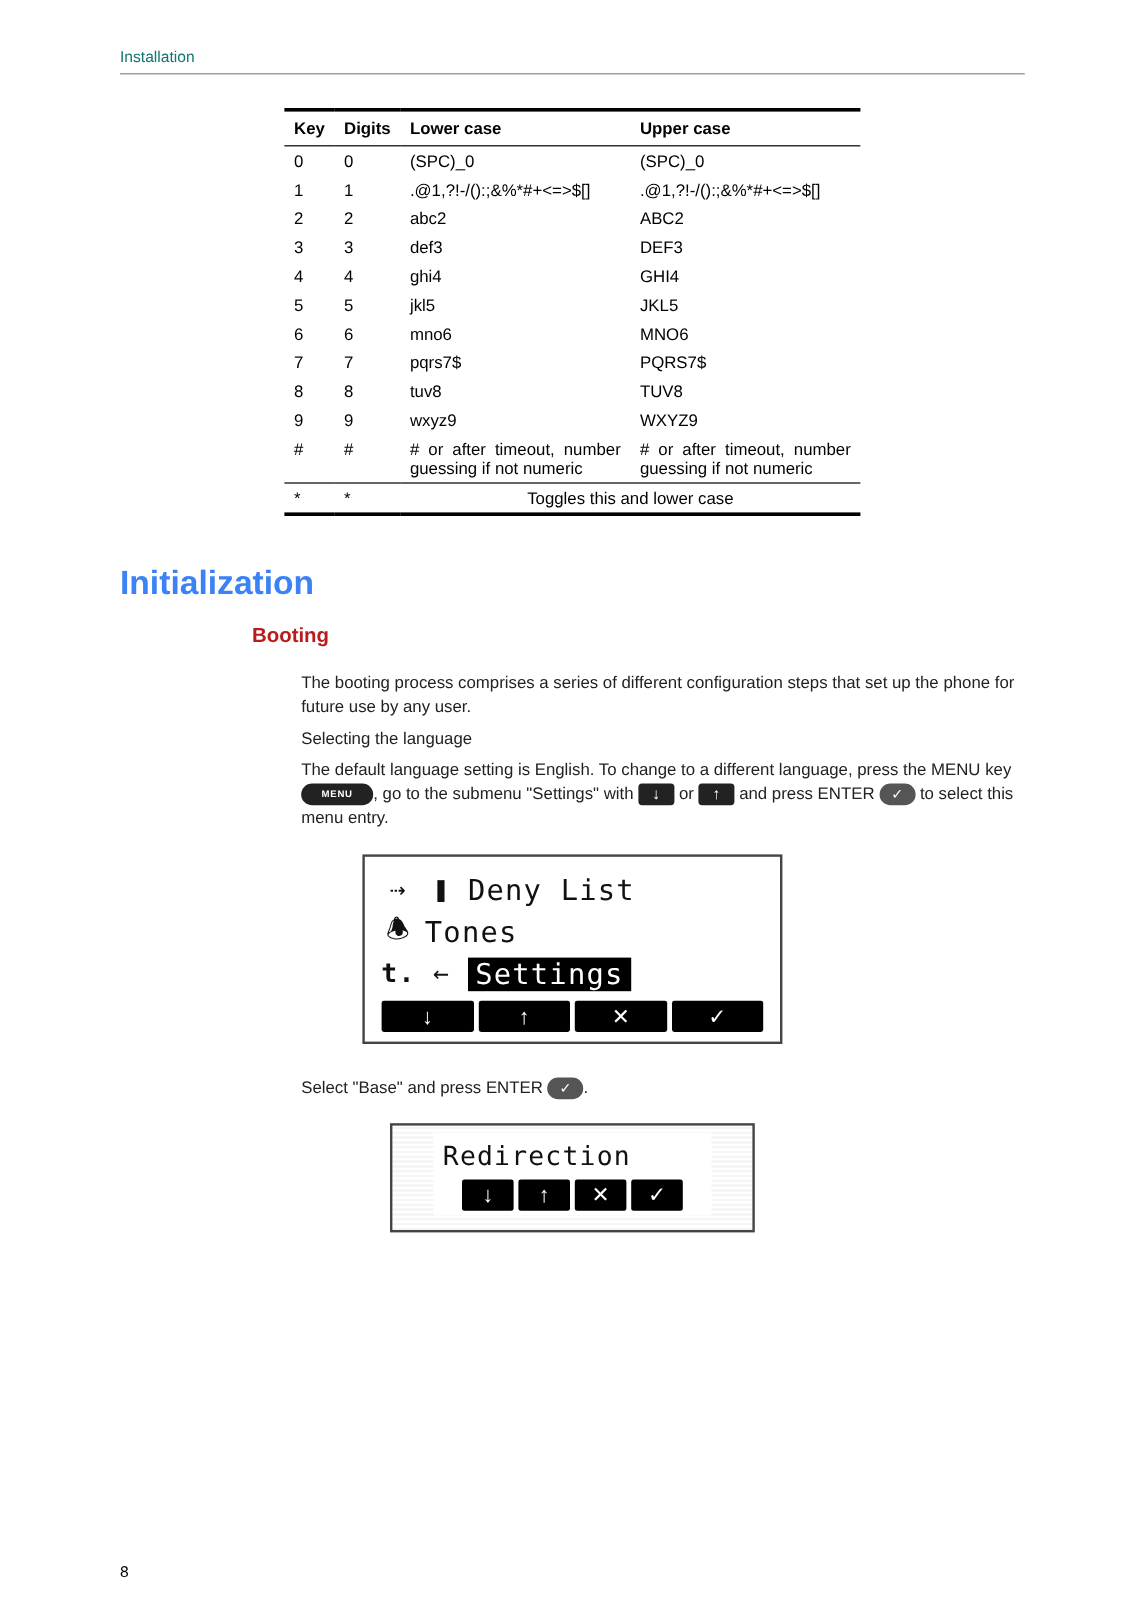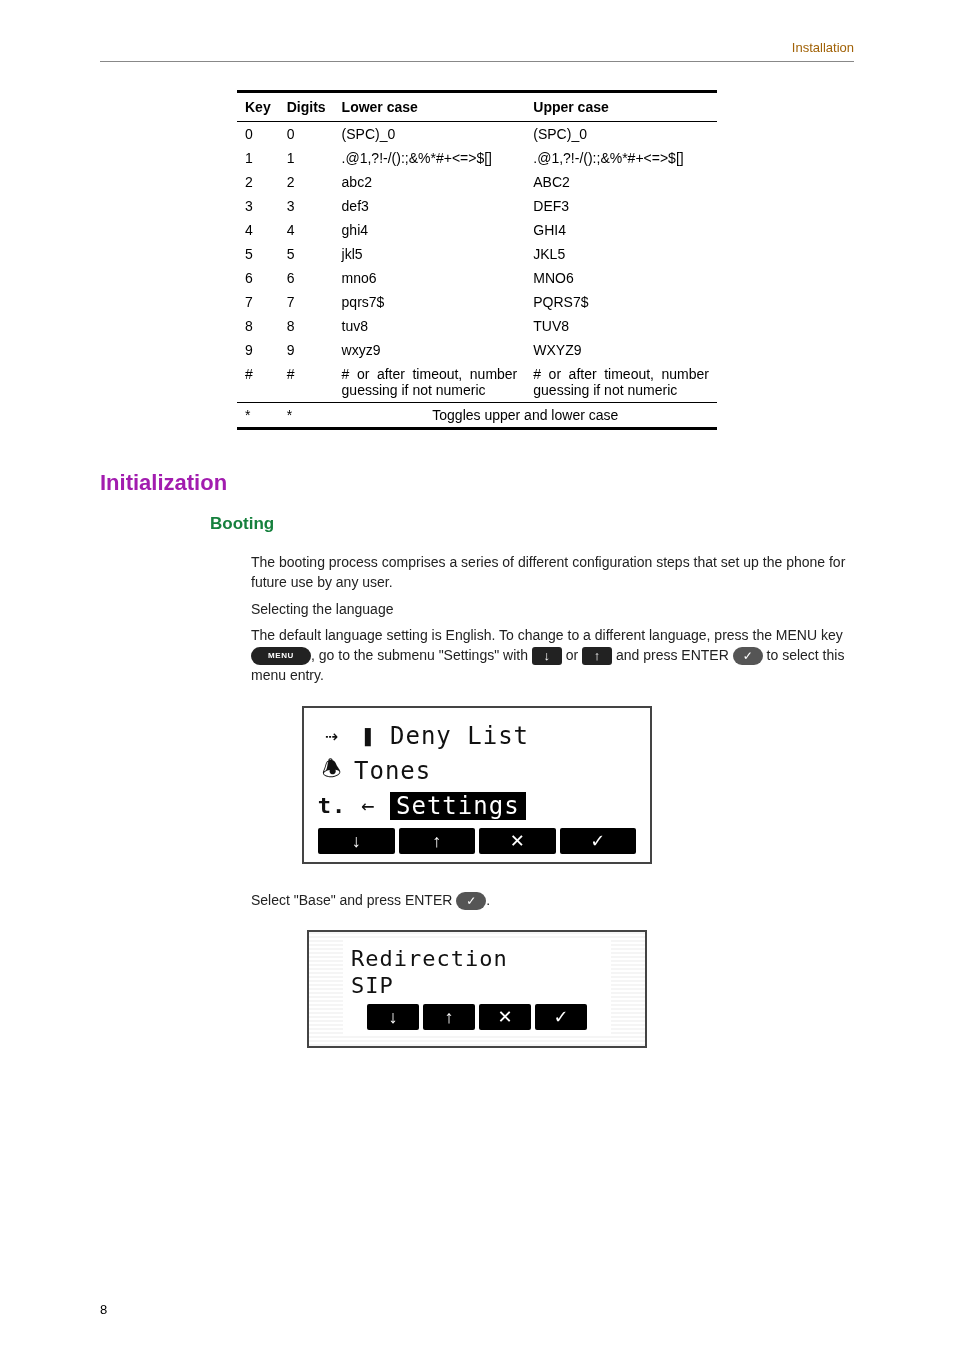--- a/index.html
+++ b/index.html
@@ -12,25 +12,24 @@
   }
   .page {
     width: 954px;
     min-height: 1351px;
     position: relative;
     padding: 40px 100px 60px 100px;
     box-sizing: border-box;
   }
   .running-head {
     font-size: 13px;
-    color: #a16207;
+    color: #0f766e;
     padding-bottom: 6px;
     border-bottom: 1px solid #888;
     margin-bottom: 28px;
-    text-align: right;
   }
   .key-table {
     width: 480px;
     margin: 0 auto 40px auto;
     border-collapse: collapse;
     font-size: 14px;
     border-top: 3px solid #000;
     border-bottom: 3px solid #000;
   }
   .key-table th {
@@ -51,27 +50,27 @@
     border-top: 1px solid #000;
   }
   .key-table td:nth-child(3),
   .key-table td:nth-child(4) {
     font-family: Verdana, sans-serif;
   }
   .key-table .just {
     text-align: justify;
   }
   h2.section {
-    font-size: 22px;
-    color: #a21caf;
+    font-size: 28px;
+    color: #3b82f6;
     margin: 40px 0 18px 0;
   }
   h3.subsection {
     font-size: 17px;
-    color: #15803d;
+    color: #b91c1c;
     margin: 0 0 18px 110px;
   }
   .body-text {
     margin-left: 135px;
     font-size: 14px;
     line-height: 1.45;
     color: #222;
   }
   .body-text p {
     margin: 0 0 6px 16px;
@@ -161,21 +160,21 @@
     height: 26px;
     background: #000;
     color: #fff;
     text-align: center;
     line-height: 26px;
     font-size: 18px;
     font-family: Verdana, sans-serif;
     border-radius: 2px;
   }
   .lcd.small {
-    width: 340px;
+    width: 304px;
     background: repeating-linear-gradient(0deg, #f5f5f5, #f5f5f5 2px, #fff 2px, #fff 4px);
   }
   .lcd.small .inner {
     background: #fff;
     margin: -6px 20px 4px 20px;
     padding: 6px 8px;
   }
   .lcd.small .lcd-row { font-size: 22px; }
   .lcd.small .softkeys { margin: 6px 16px -2px 16px; }
   .page-number {
@@ -264,21 +263,21 @@
       </tr>
       <tr>
         <td>#</td>
         <td>#</td>
         <td class="just"># or after timeout, number guessing if not numeric</td>
         <td class="just"># or after timeout, number guessing if not numeric</td>
       </tr>
       <tr class="row-sep">
         <td>*</td>
         <td>*</td>
-        <td colspan="2" class="span-cell">Toggles upper and lower case</td>
+        <td colspan="2" class="span-cell">Toggles this and lower case</td>
       </tr>
     </tbody>
   </table>
 
   <h2 class="section">Initialization</h2>
 
   <h3 class="subsection">Booting</h3>
 
   <div class="body-text">
     <p>The booting process comprises a series of different configuration steps that set up the phone for future use by any user.</p>
@@ -324,23 +323,20 @@
       <span>Select "Base" and press ENTER </span>
       <span class="enter-key inline-icon">✓</span><span>.</span>
     </p>
   </div>
 
   <div class="lcd small">
     <div class="inner">
       <div class="lcd-row">
         <span>Redirection</span>
       </div>
-      <div class="lcd-row">
-        <span>SIP</span>
-      </div>
       <div class="softkeys">
         <div class="softkey">↓</div>
         <div class="softkey">↑</div>
         <div class="softkey">✕</div>
         <div class="softkey">✓</div>
       </div>
     </div>
   </div>
 
   <div class="page-number">8</div>

